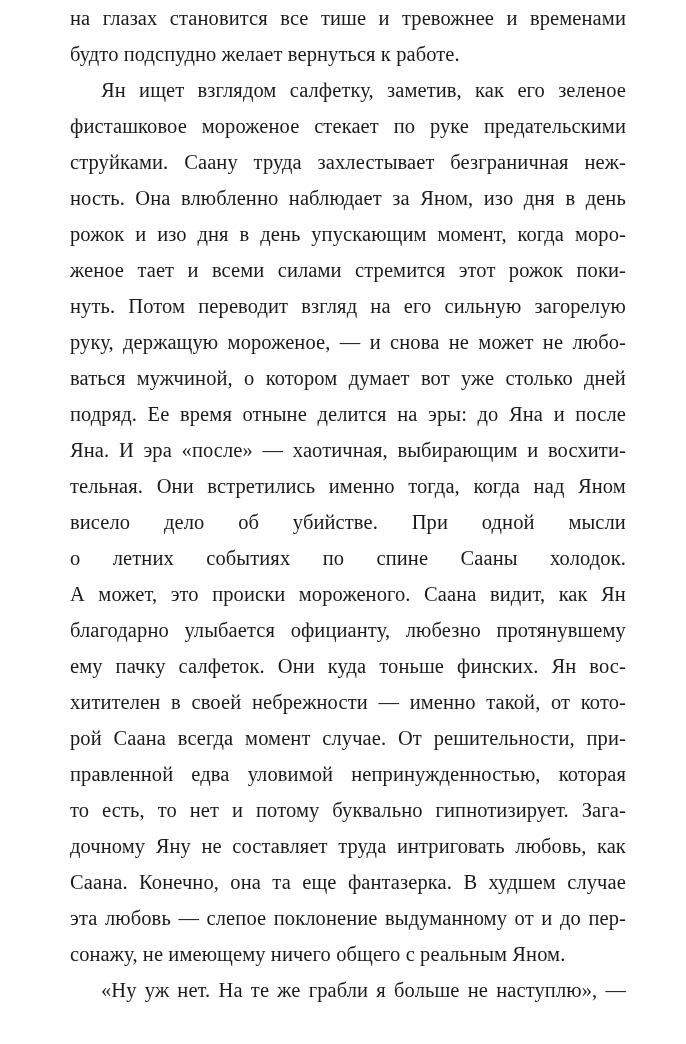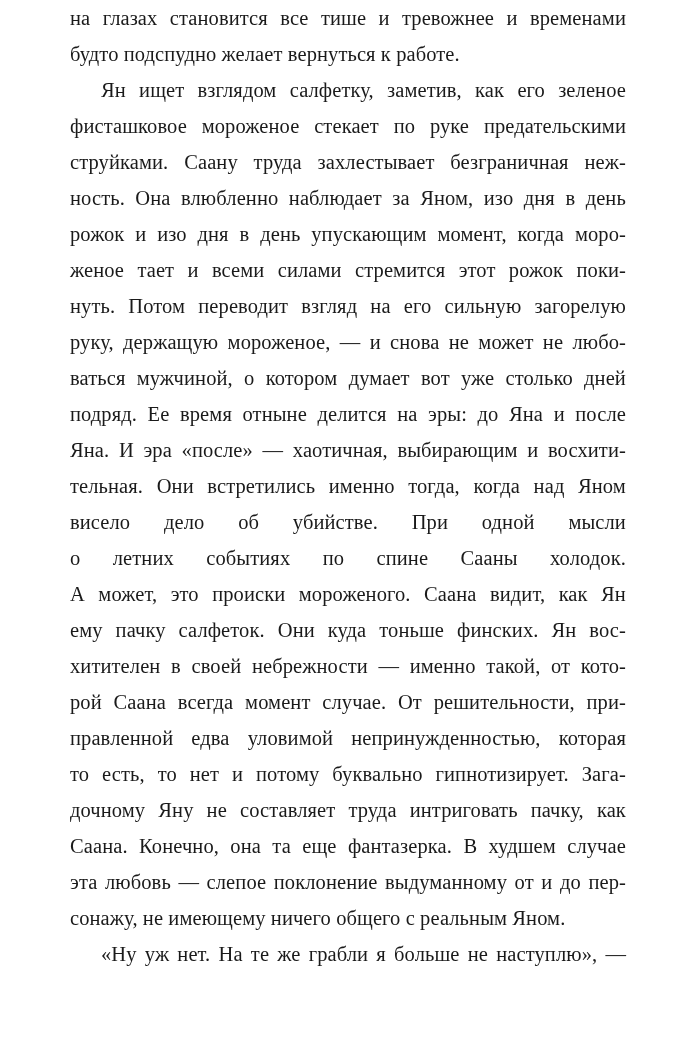--- a/index.html
+++ b/index.html
@@ -217,20 +217,27 @@
         <span>может,</span>
         <span>это</span>
         <span>происки</span>
         <span>мороженого.</span>
         <span>Саана</span>
         <span>видит,</span>
         <span>как</span>
         <span>Ян</span>
       </div>
       <div class="line j">
+        <span>благодарно</span>
+        <span>улыбается</span>
+        <span>официанту,</span>
+        <span>любезно</span>
+        <span>протянувшему</span>
+      </div>
+      <div class="line j">
         <span>ему</span>
         <span>пачку</span>
         <span>салфеток.</span>
         <span>Они</span>
         <span>куда</span>
         <span>тоньше</span>
         <span>финских.</span>
         <span>Ян</span>
         <span>вос-</span>
       </div>
@@ -273,21 +280,21 @@
         <span>гипнотизирует.</span>
         <span>Зага-</span>
       </div>
       <div class="line j">
         <span>дочному</span>
         <span>Яну</span>
         <span>не</span>
         <span>составляет</span>
         <span>труда</span>
         <span>интриговать</span>
-        <span>пачку,</span>
+        <span>любовь,</span>
         <span>как</span>
       </div>
       <div class="line j">
         <span>Саана.</span>
         <span>Конечно,</span>
         <span>она</span>
         <span>та</span>
         <span>еще</span>
         <span>фантазерка.</span>
         <span>В</span>

